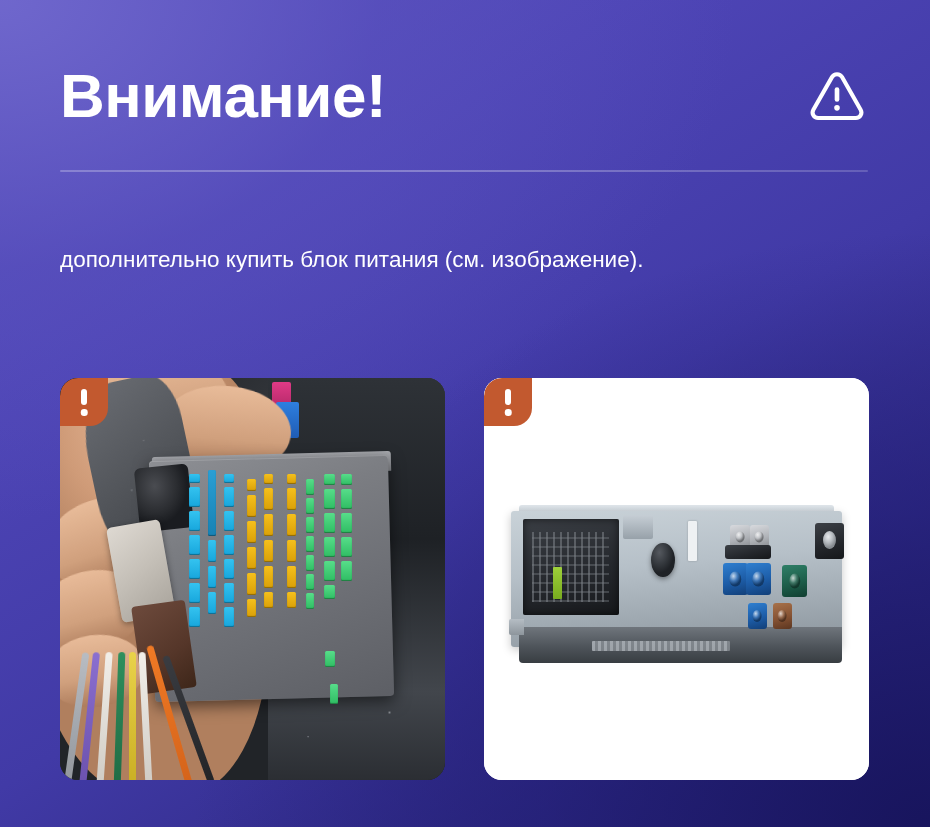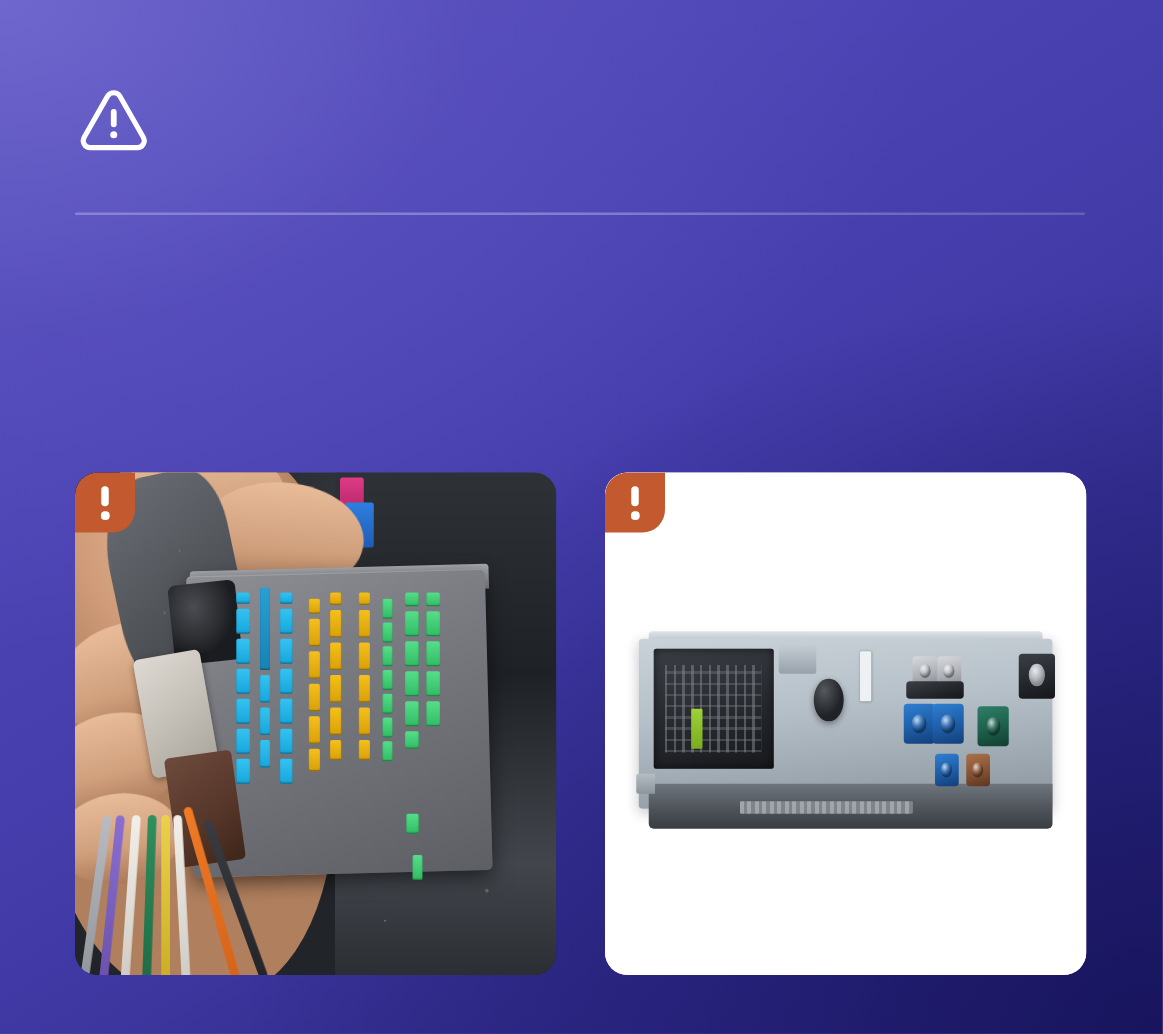--- a/index.html
+++ b/index.html
@@ -340,32 +340,34 @@
     background: linear-gradient(180deg, #b5bdc4 0%, #8d959c 100%);
     border-radius: 2px 0 0 2px;
   }
 </style>
 </head>
 <body>
 
 <div class="page">
 
   <div class="header">
+    <div class="title">Внимание!</div>
     <span class="warn-icon">
       <svg viewBox="0 0 64 64" width="62" height="62" aria-hidden="true">
         <path d="M32 9.5c-2.1 0-4.1 1.1-5.2 3L7.6 46.2c-2.2 3.8.5 8.6 4.9 8.6h39c4.4 0 7.1-4.8 4.9-8.6L37.2 12.5c-1.1-1.9-3.1-3-5.2-3z" fill="none" stroke="#ffffff" stroke-width="4.2" stroke-linejoin="round"></path>
         <rect x="29.6" y="23" width="4.8" height="15" rx="2.4" fill="#ffffff"></rect>
         <circle cx="32" cy="44.2" r="2.9" fill="#ffffff"></circle>
       </svg>
     </span>
   </div>
 
   <div class="divider"></div>
 
   <div class="body-text">
+    <span class="line-2">дополнительно купить блок питания (см. изображение).</span>
   </div>
 
   <div class="cards">
 
     <div class="card">
       <div class="photo">
         <div class="p1-bg"></div>
         <div class="p1-dark-right"></div>
         <div class="p1-speckle"></div>
         <div class="p1-chip-pink"></div>

